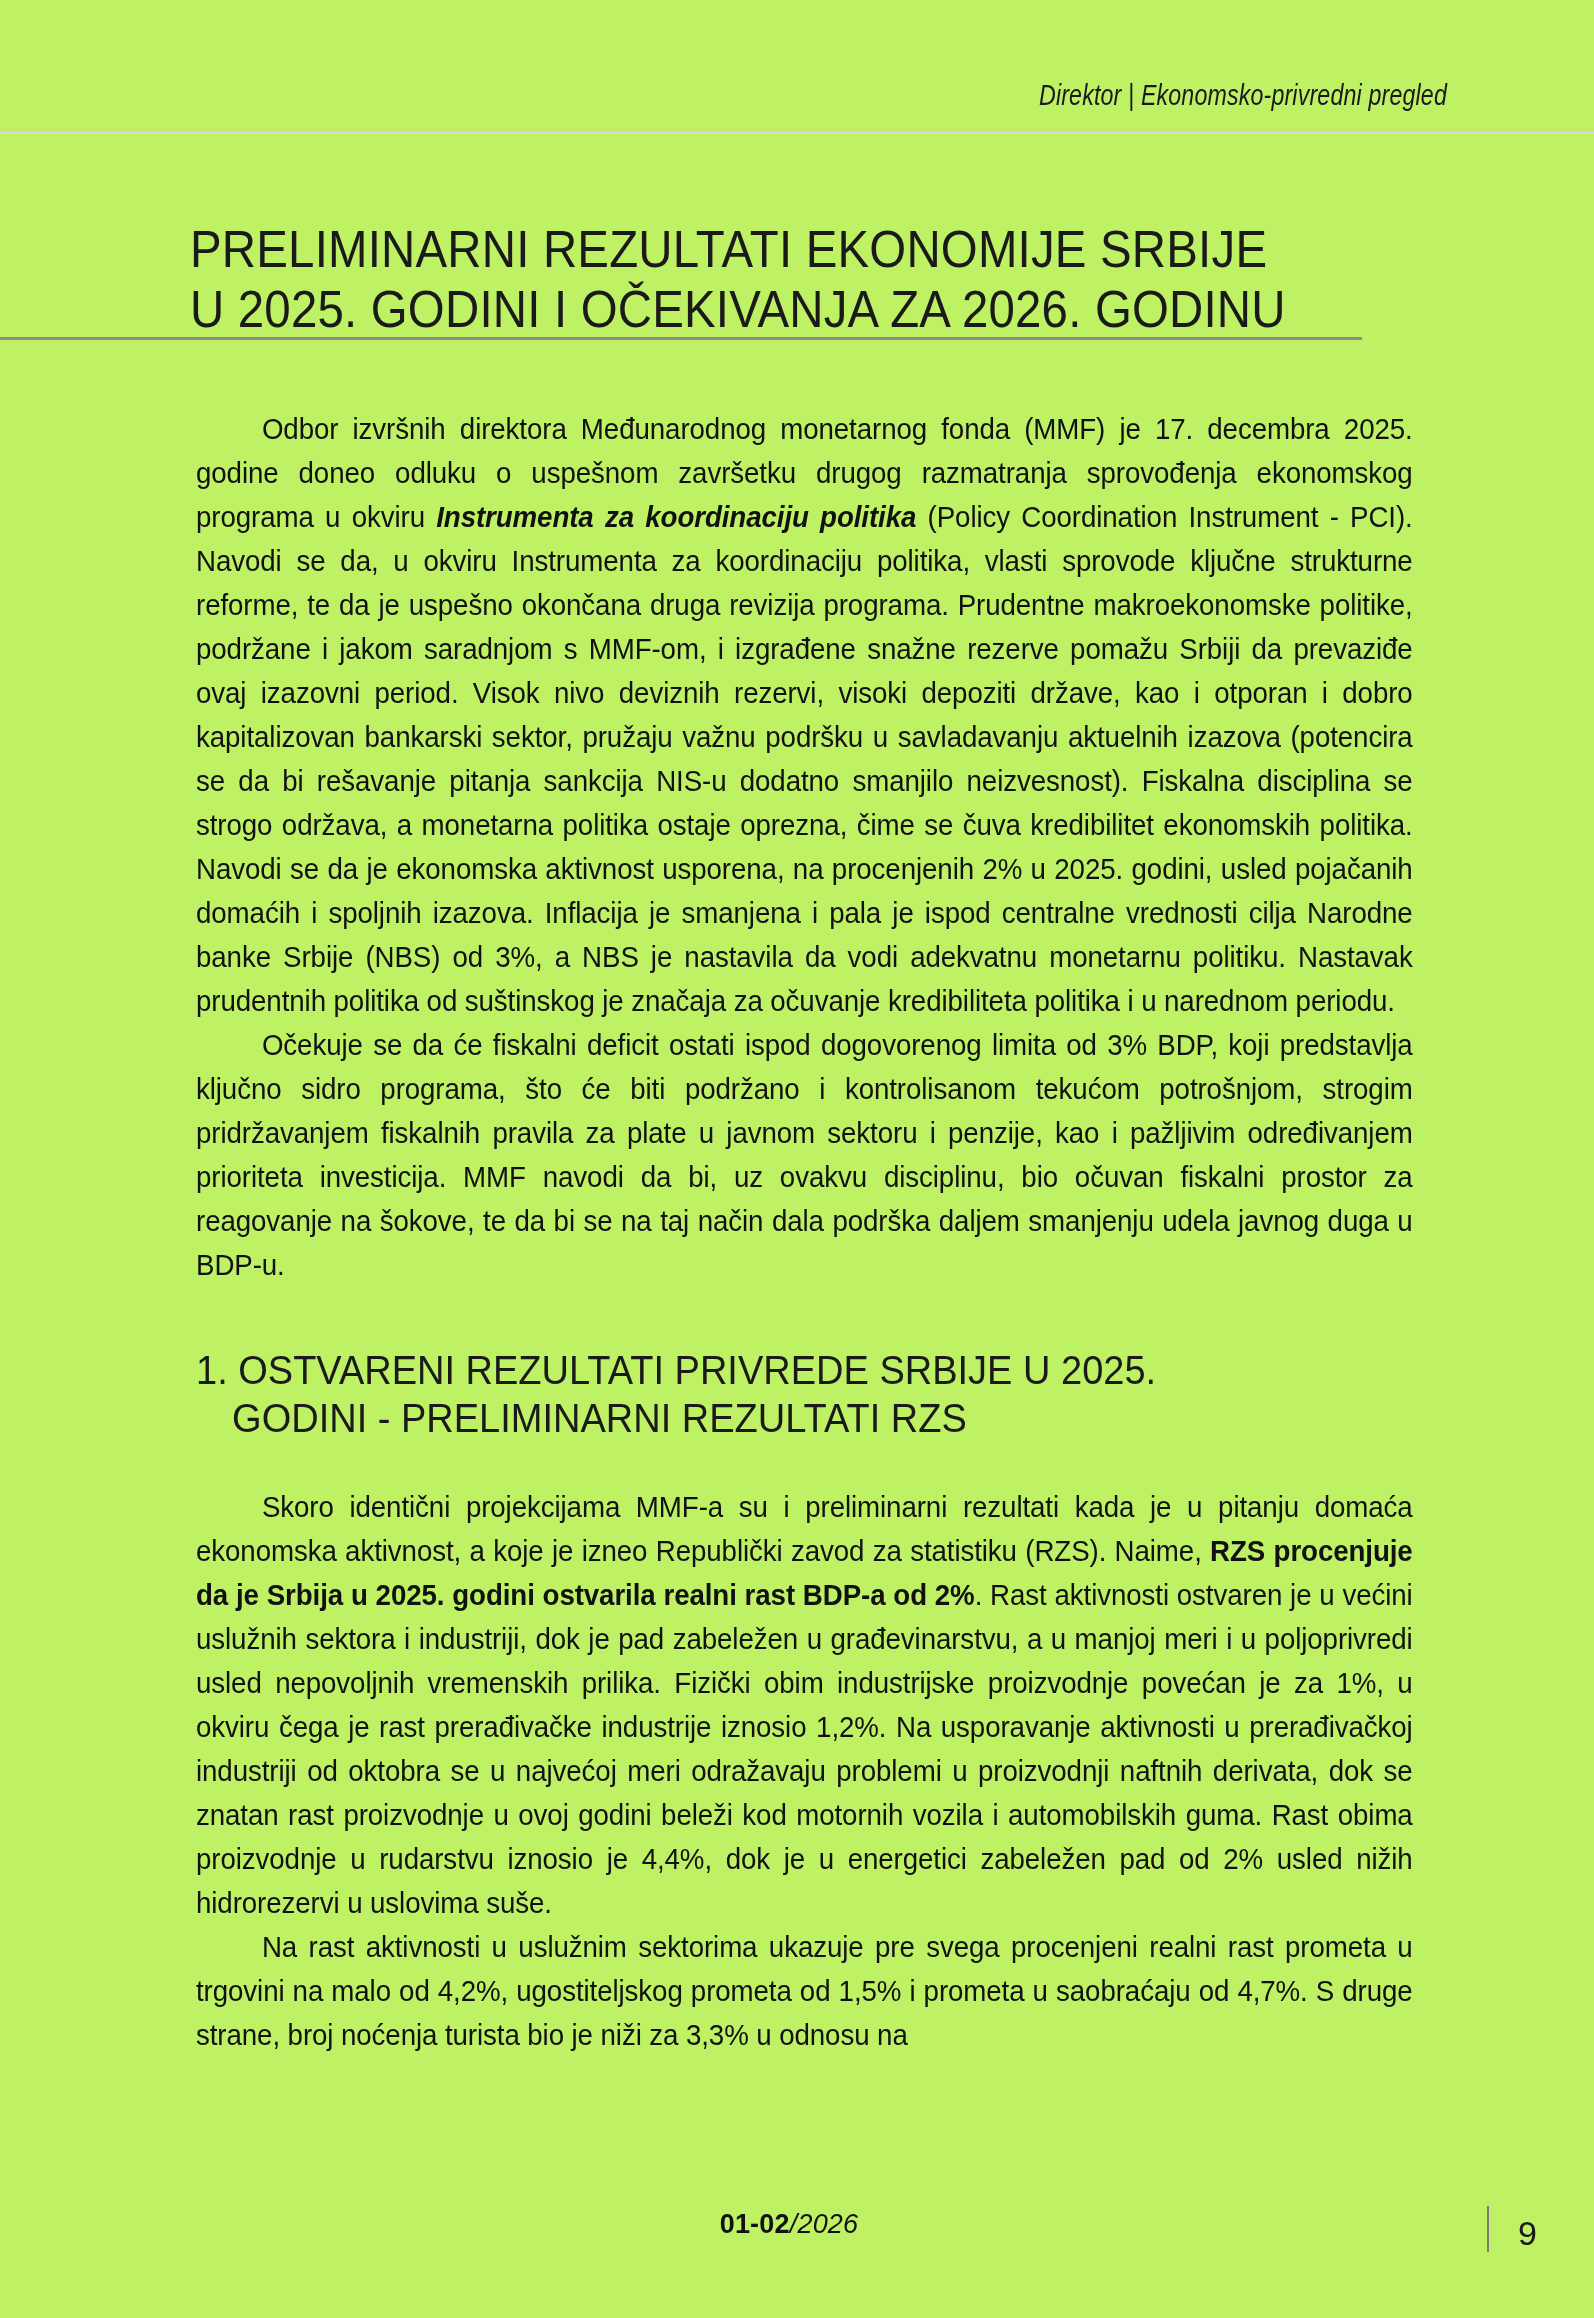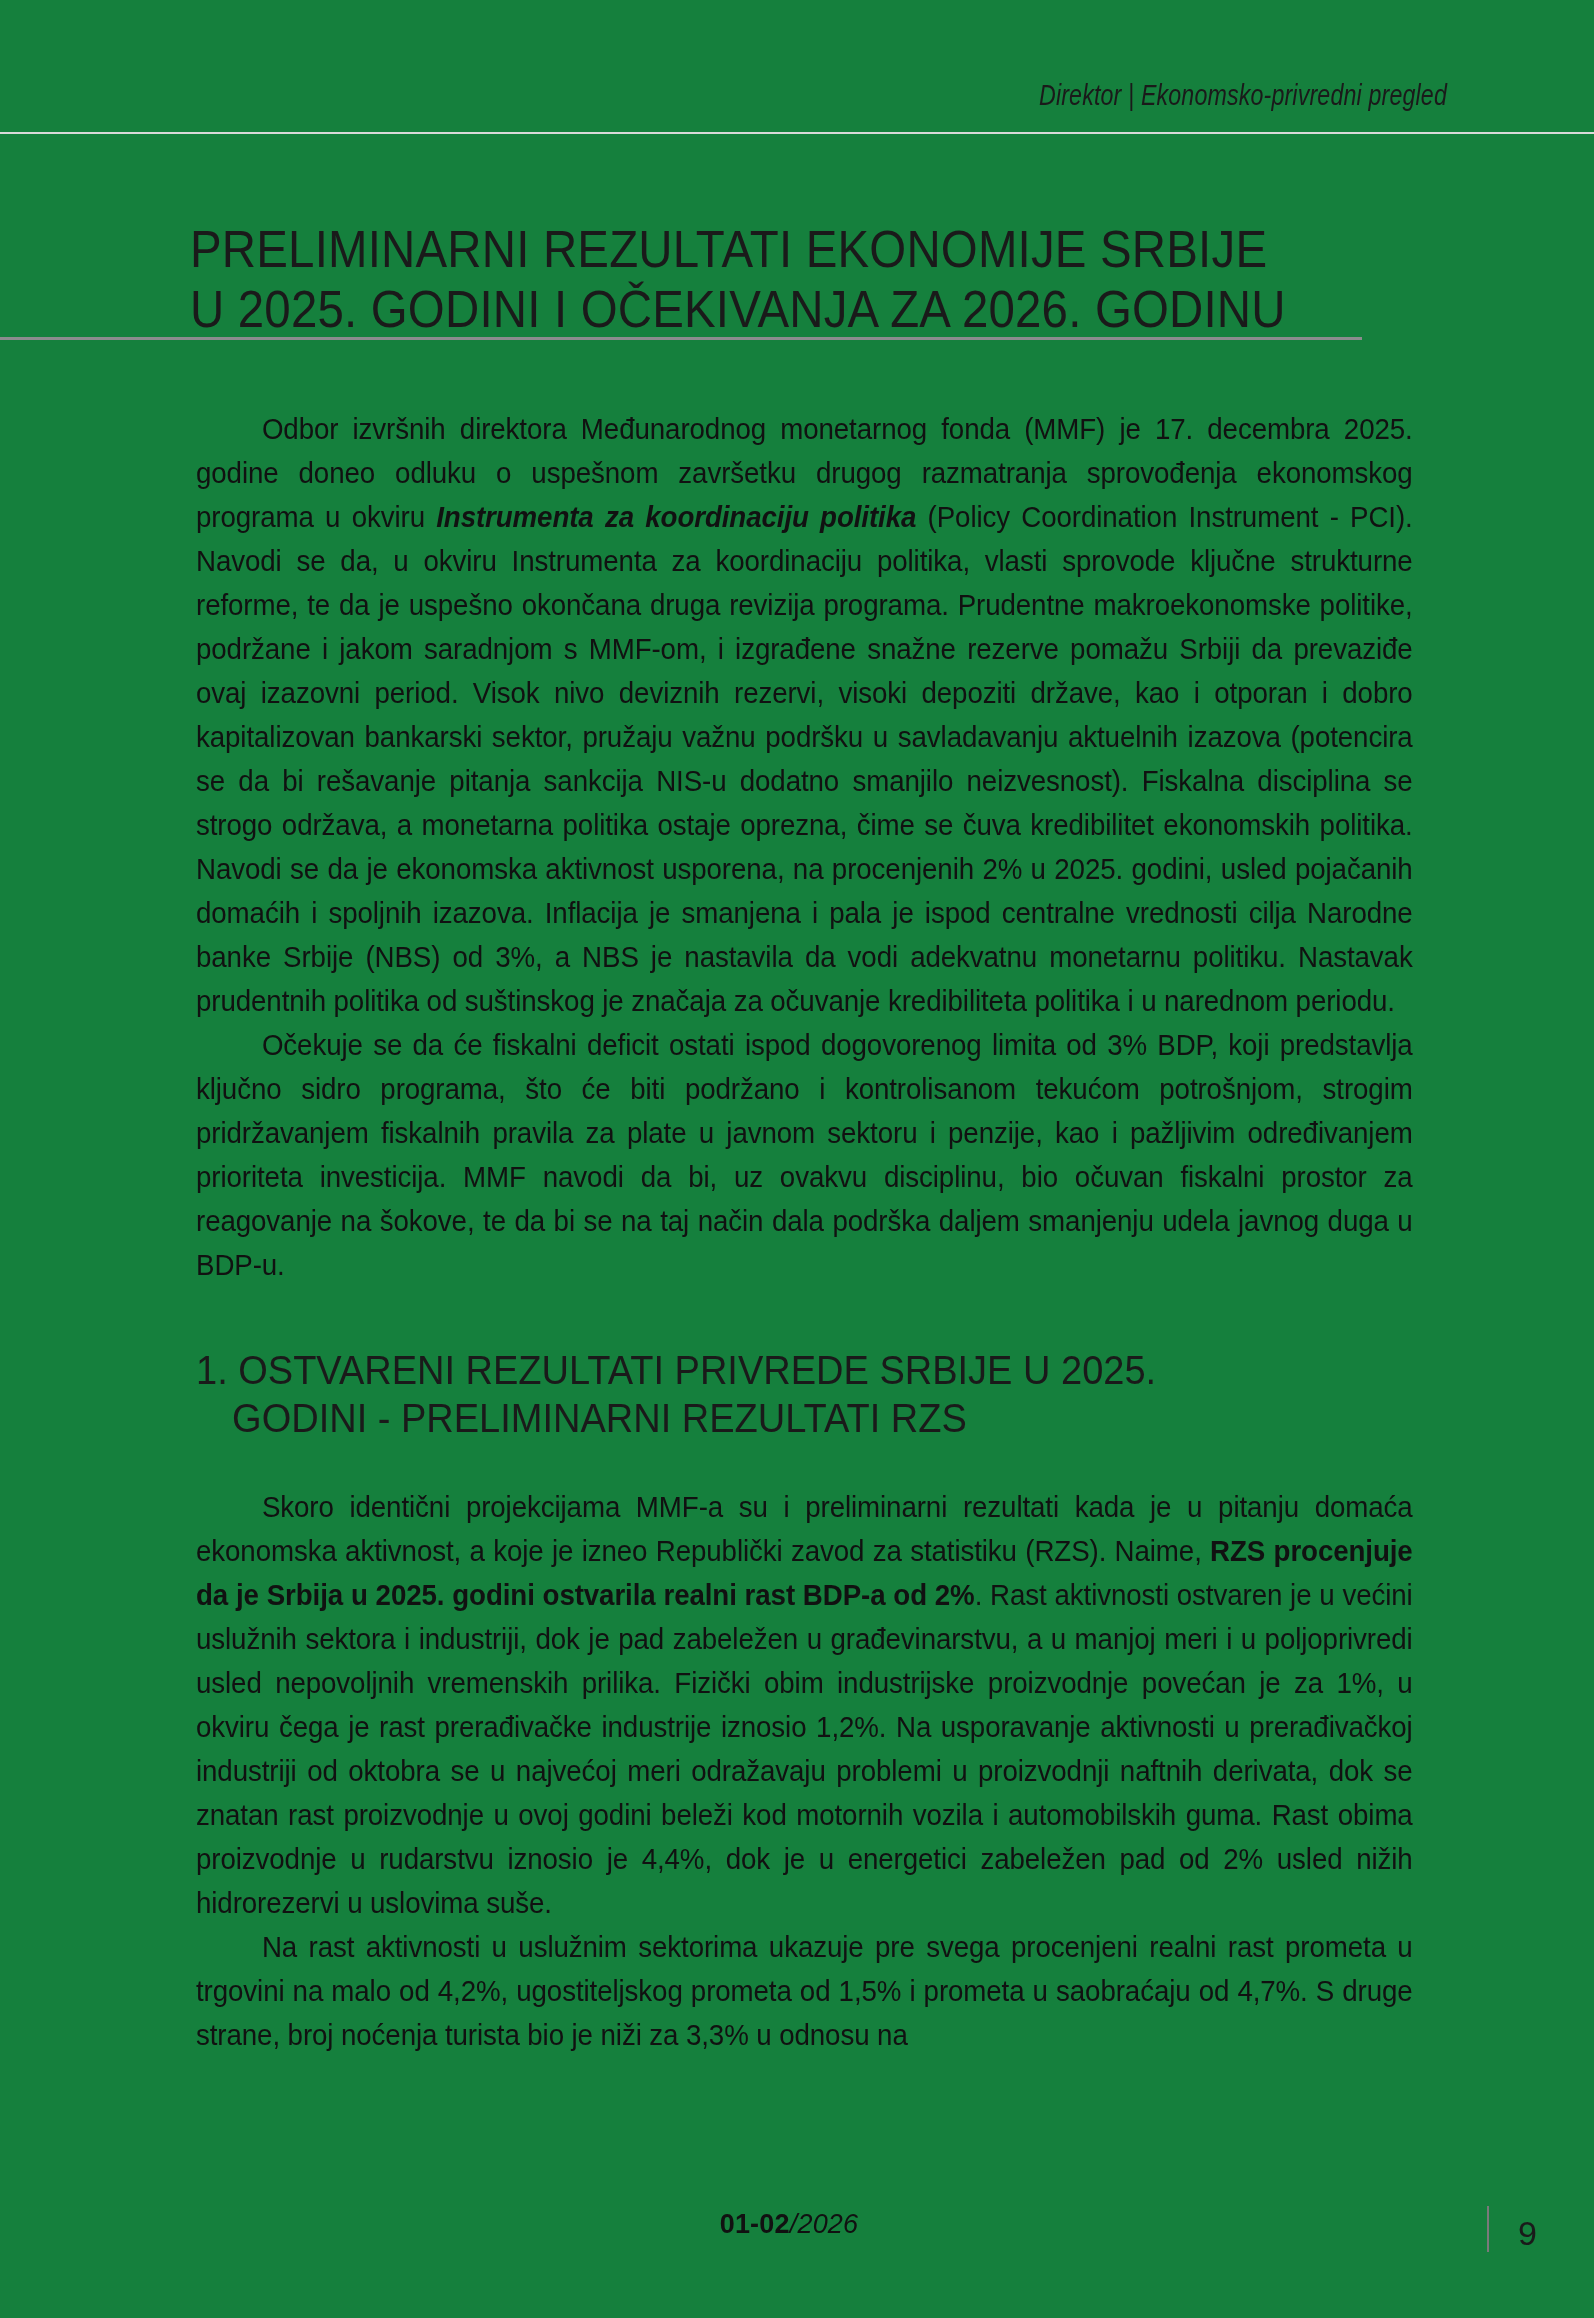--- a/index.html
+++ b/index.html
@@ -4,21 +4,21 @@
 <style>
   html, body {
     margin: 0;
     padding: 0;
     background: #ffffff;
   }
   .page {
     position: relative;
     width: 1594px;
     height: 2319px;
-    background: #15803d;
+    background: #bef264;
     font-family: "Liberation Sans", sans-serif;
     color: #000000;
     overflow: hidden;
     box-sizing: border-box;
   }
 
   
   .running-header {
     position: absolute;
     top: 79px;

